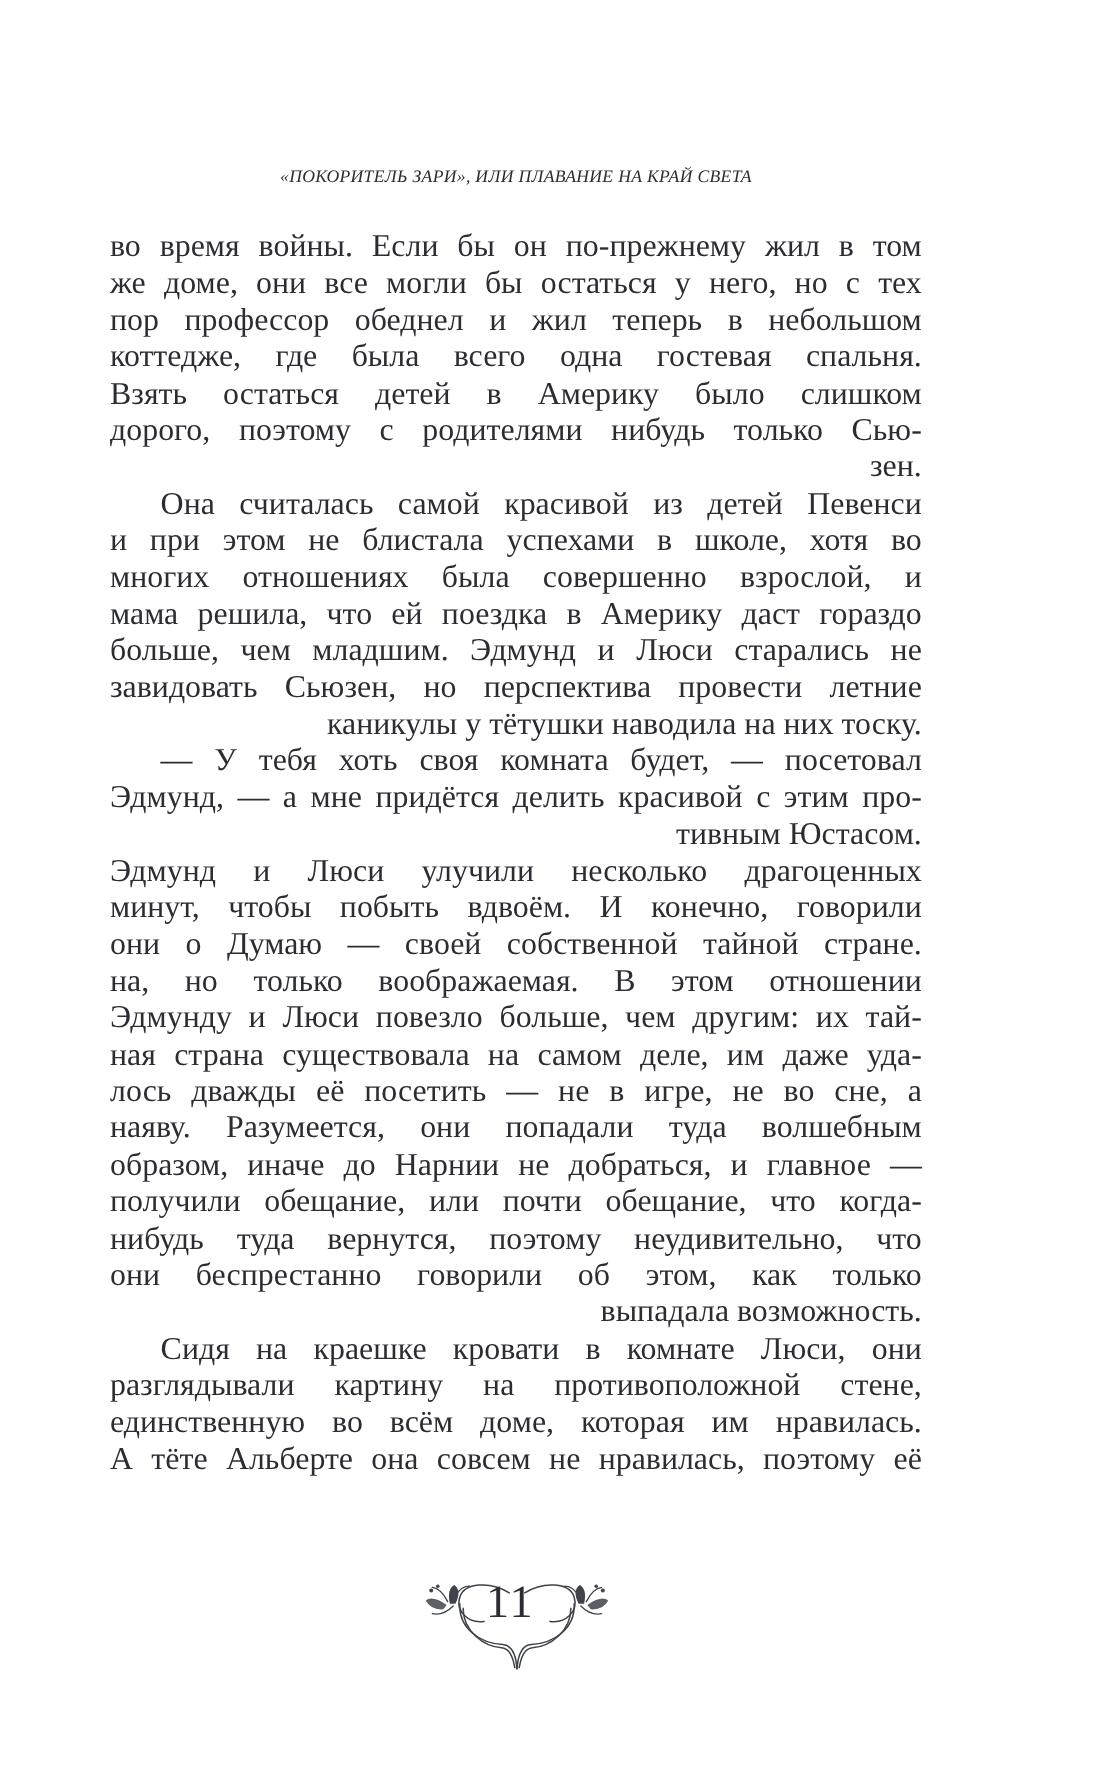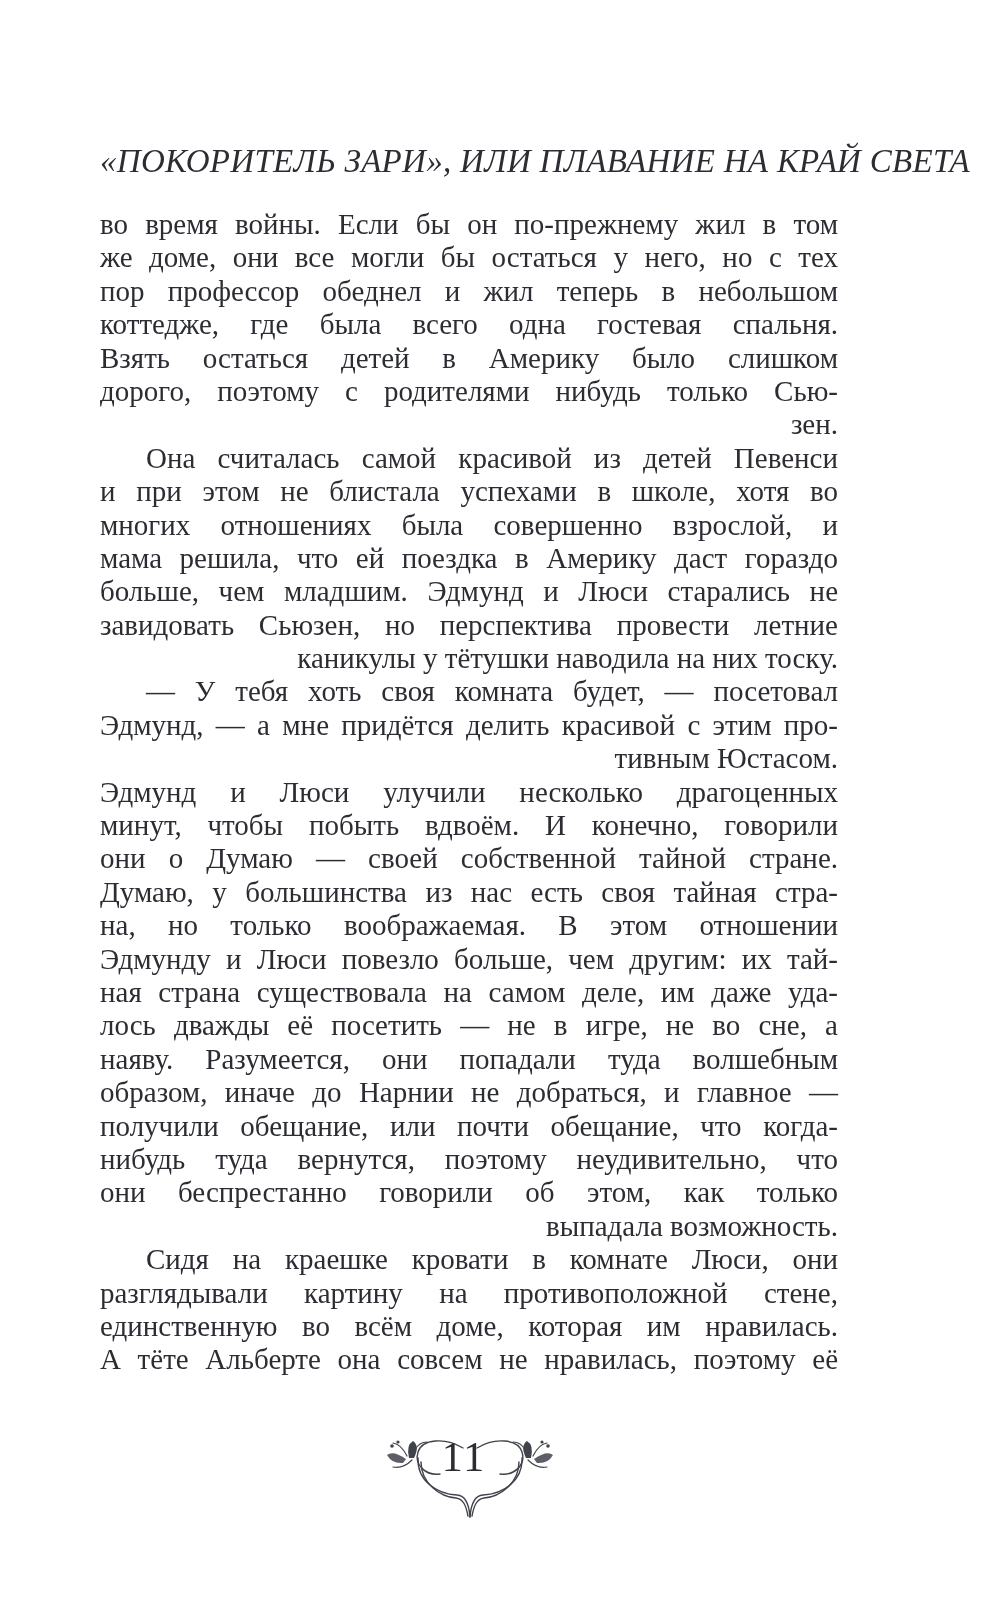--- a/index.html
+++ b/index.html
@@ -15,21 +15,21 @@
     color:var(--ink);
     position:relative;
     overflow:hidden;
   }
   .page{position:absolute;inset:0;background:var(--paper);}
   .running-header{
     position:absolute;
     left:100px;top:146px;width:738px;
     text-align:center;
     font-style:italic;
-    font-size:33px;
+    font-size:16px;
     line-height:30px;
     letter-spacing:0.3px;
     color:var(--ink);
     white-space:nowrap;
   }
   .body-text{
     position:absolute;
     left:100px;top:195px;width:738px;margin-top:13px;
   }
   .line{
@@ -84,21 +84,20 @@
       <div class="line j">мама решила, что ей поездка в Америку даст гораздо</div>
       <div class="line j">больше, чем младшим. Эдмунд и Люси старались не</div>
       <div class="line j">завидовать Сьюзен, но перспектива провести летние</div>
       <div class="line">каникулы у тётушки наводила на них тоску.</div>
       <div class="line j indent">— У тебя хоть своя комната будет, — посетовал</div>
       <div class="line j">Эдмунд, — а мне придётся делить красивой с этим про-</div>
       <div class="line">тивным Юстасом.</div>
       <div class="line j">Эдмунд и Люси улучили несколько драгоценных</div>
       <div class="line j">минут, чтобы побыть вдвоём. И конечно, говорили</div>
       <div class="line j">они о Думаю — своей собственной тайной стране.</div>
-      <div class="line j">Думаю, у большинства из нас есть своя тайная стра-</div>
       <div class="line j">на, но только воображаемая. В этом отношении</div>
       <div class="line j">Эдмунду и Люси повезло больше, чем другим: их тай-</div>
       <div class="line j">ная страна существовала на самом деле, им даже уда-</div>
       <div class="line j">лось дважды её посетить — не в игре, не во сне, а</div>
       <div class="line j">наяву. Разумеется, они попадали туда волшебным</div>
       <div class="line j">образом, иначе до Нарнии не добраться, и главное —</div>
       <div class="line j">получили обещание, или почти обещание, что когда-</div>
       <div class="line j">нибудь туда вернутся, поэтому неудивительно, что</div>
       <div class="line j">они беспрестанно говорили об этом, как только</div>
       <div class="line">выпадала возможность.</div>

